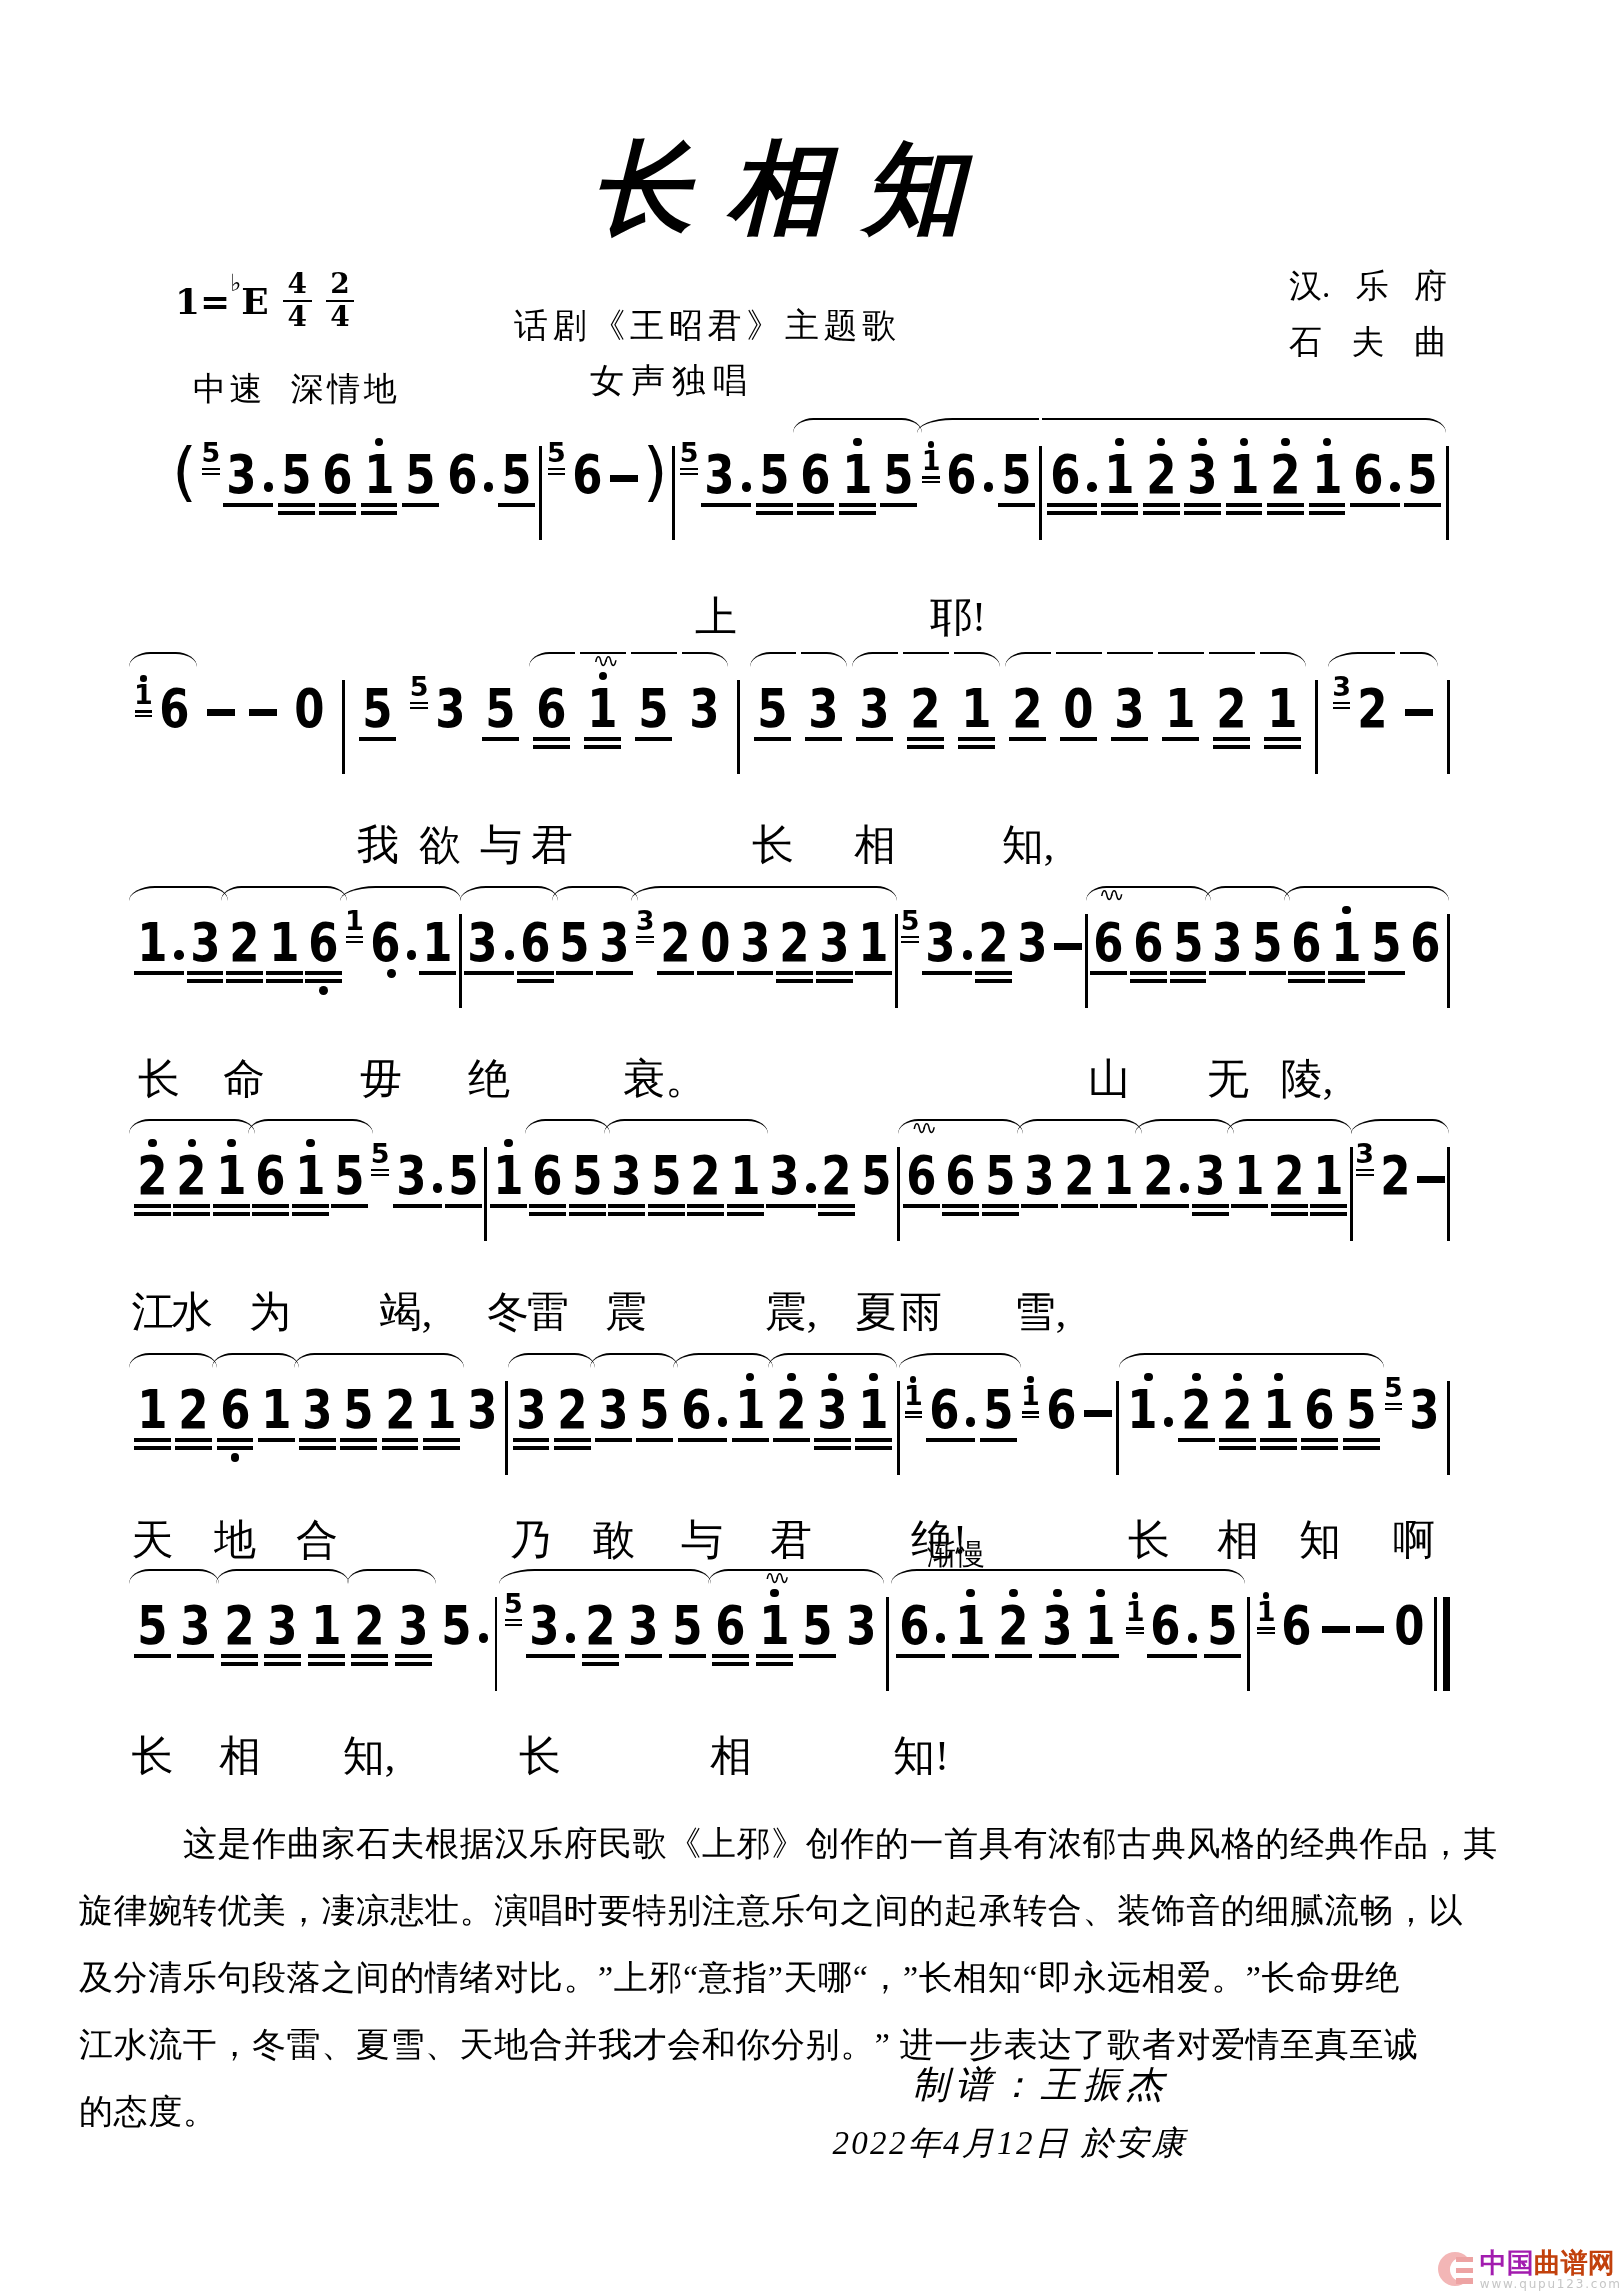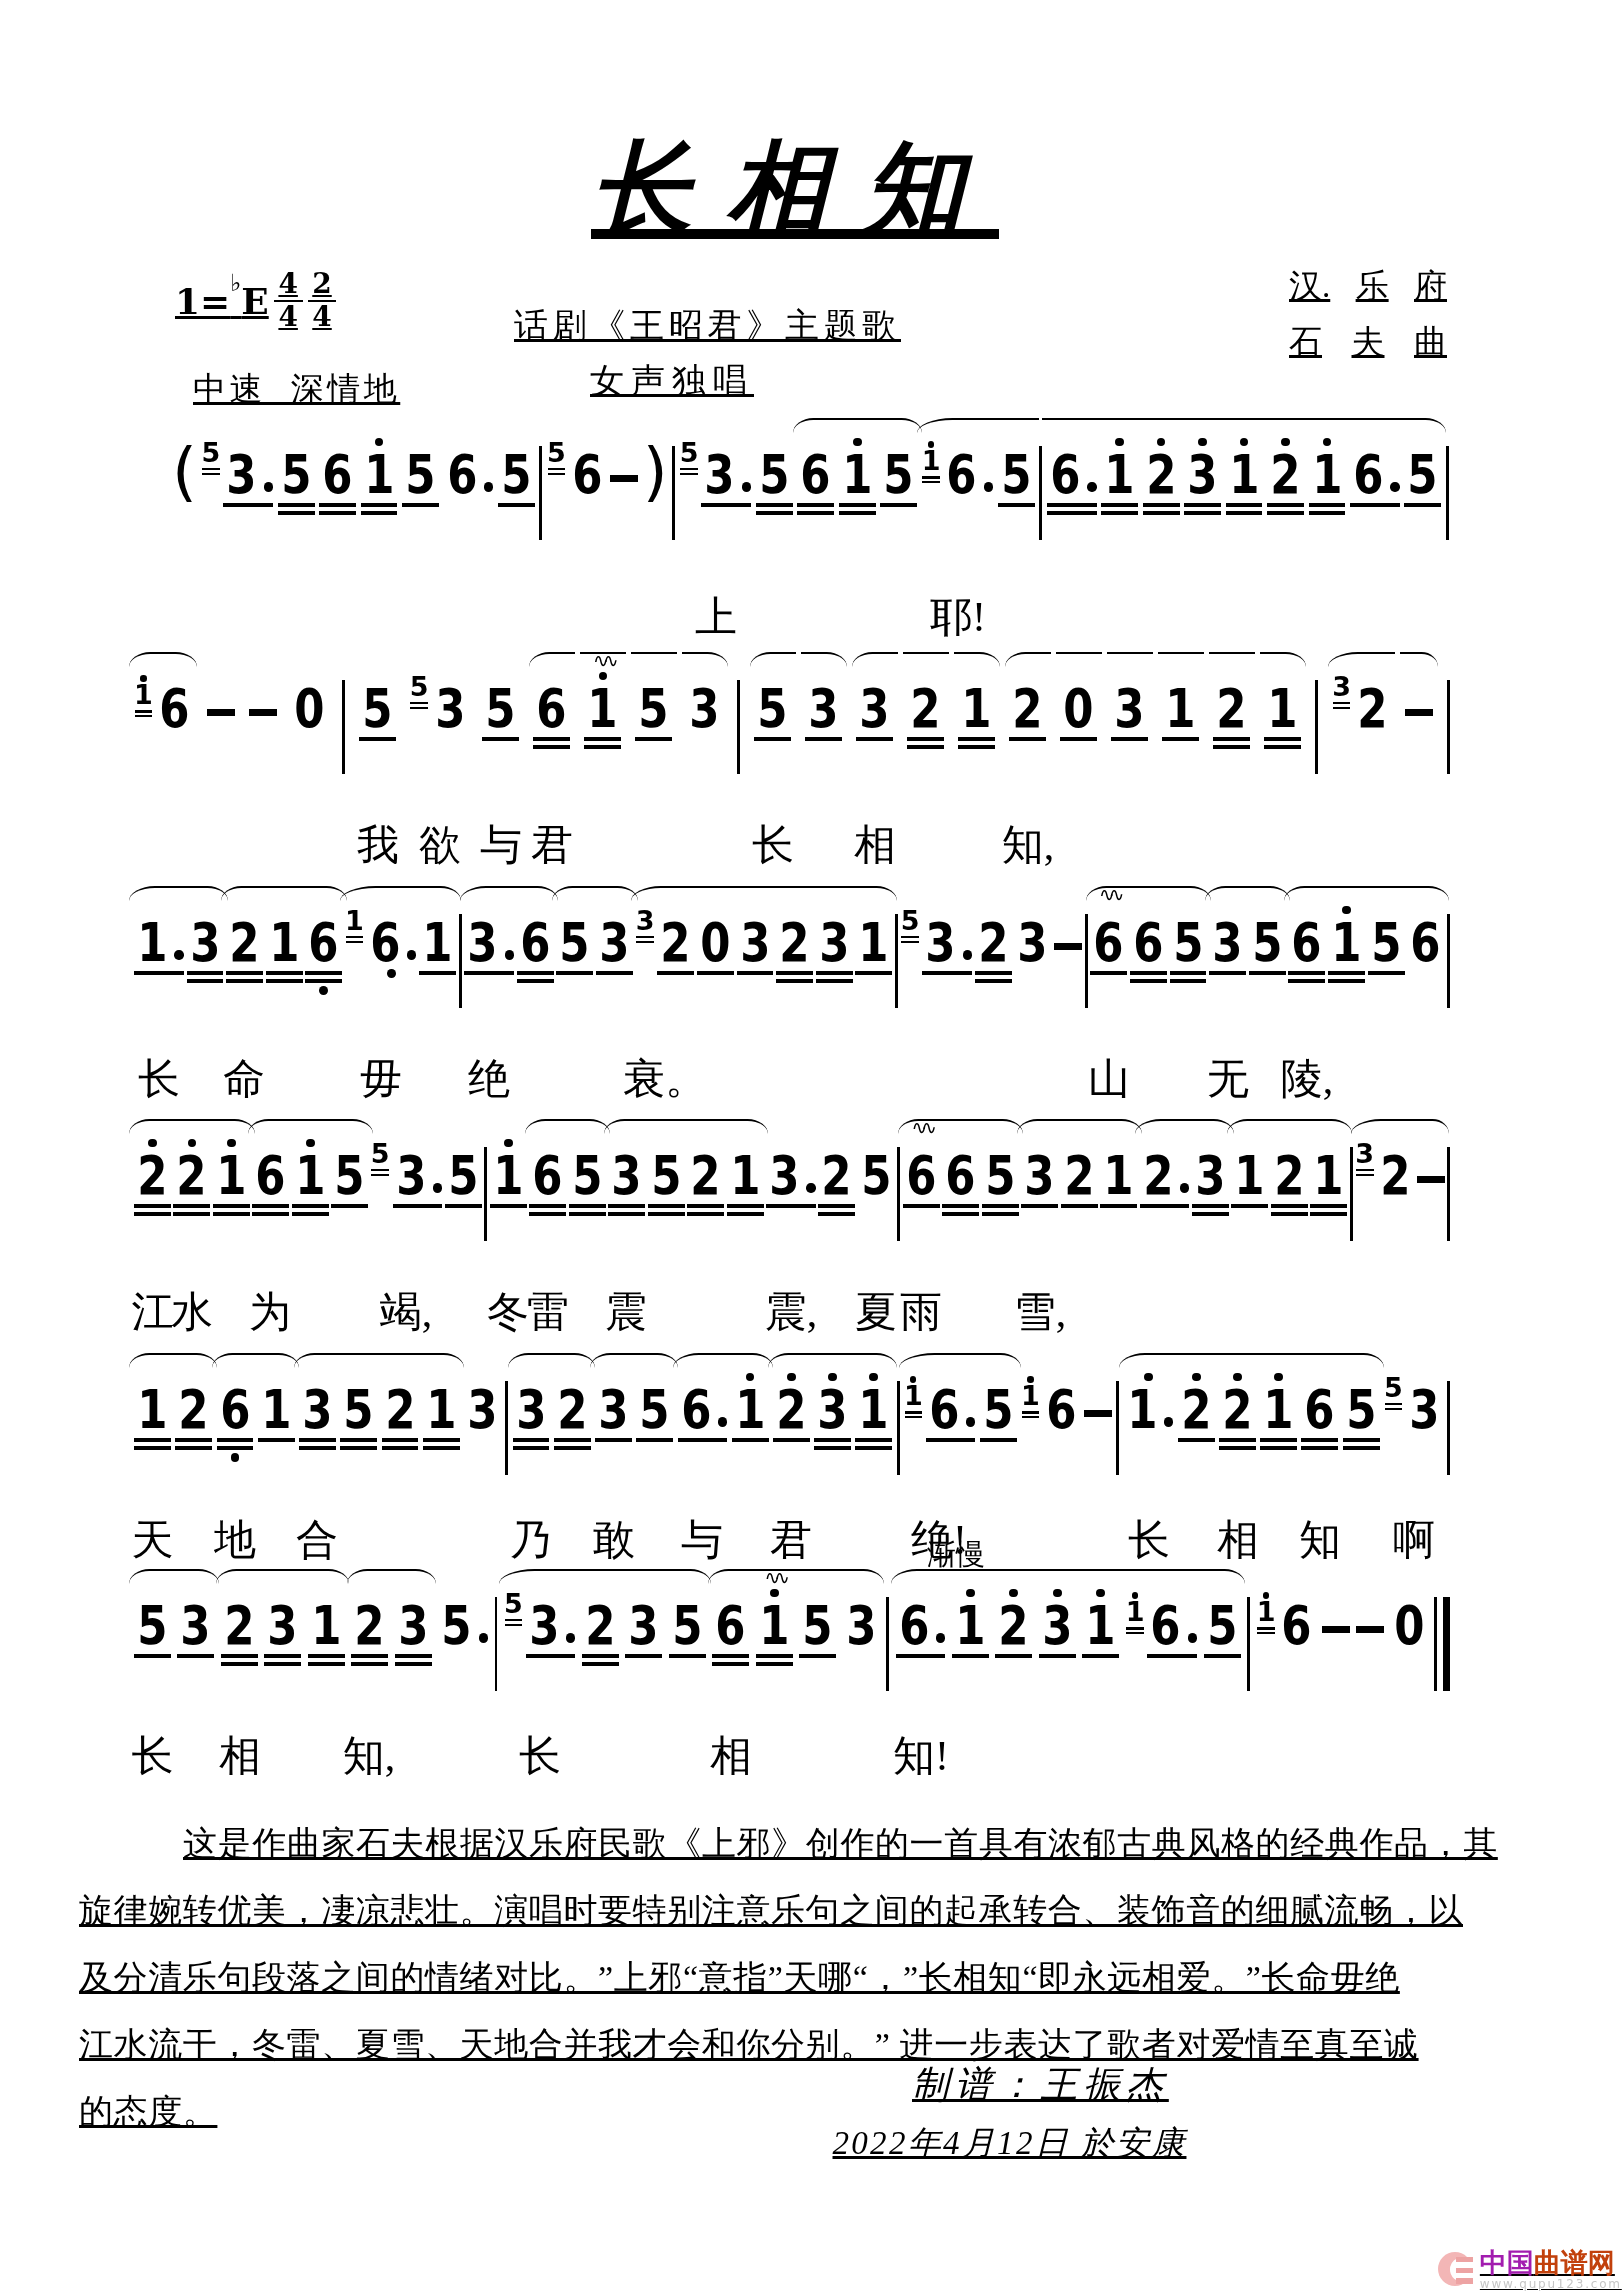--- a/index.html
+++ b/index.html
@@ -1,27 +1,27 @@
 <!DOCTYPE html>
 <html style="font-size:9.4px"><head>
 <meta charset="utf-8">
 <style>
   html,body{margin:0;padding:0;}
   body{
     width:1623px;height:2295px;position:relative;background:#ffffff;
     font-family:"Liberation Serif","DejaVu Serif",serif;color:#000;overflow:hidden;
   }
-  .abs{position:absolute;text-decoration:underline;}
+  .abs{position:absolute;}
   
   #title{top:137px;left:0;width:1590px;text-align:center;
     font-size:101px;font-weight:bold;font-style:italic;letter-spacing:35px;
     font-family:"DejaVu Serif","Liberation Serif",serif;line-height:1;}
   #subtitle{top:303px;left:0;width:1415px;text-align:center;font-size:34px;letter-spacing:4.7px;}
   #voice{top:358px;left:0;width:1344px;text-align:center;font-size:34px;letter-spacing:7px;}
-  #keysig{top:270px;left:175px;font-size:36px;font-weight:bold;font-family:"DejaVu Serif",serif;display:flex;align-items:center;gap:5px;}
+  #keysig{top:270px;left:175px;font-size:36px;font-weight:bold;font-family:"DejaVu Serif",serif;display:flex;align-items:center;gap:14px;}
   #keysig sup{font-size:23.4px;vertical-align:top;line-height:1;position:relative;top:-8.2px;}
   .frac{display:inline-flex;flex-direction:column;align-items:center;font-size:28px;line-height:1.02;font-weight:bold;}
   .frac .fn{border-bottom:2.9px solid #000;padding:0 4.7px 1.2px;}
   .frac .fd{padding:1.2px 4.7px 0;}
   #srcblk{top:264px;left:1289px;width:158px;text-align:justify;font-size:33px;}
   #srcblk div{display:flex;justify-content:space-between;margin-bottom:10.5px;}
   #tempo{top:367px;left:193px;font-size:33px;letter-spacing:3.5px;word-spacing:13px;}
   
   .mline{position:absolute;display:flex;justify-content:space-between;align-items:flex-start;flex-wrap:nowrap;}
   .tok{display:flex;flex-direction:column;align-items:center;}

